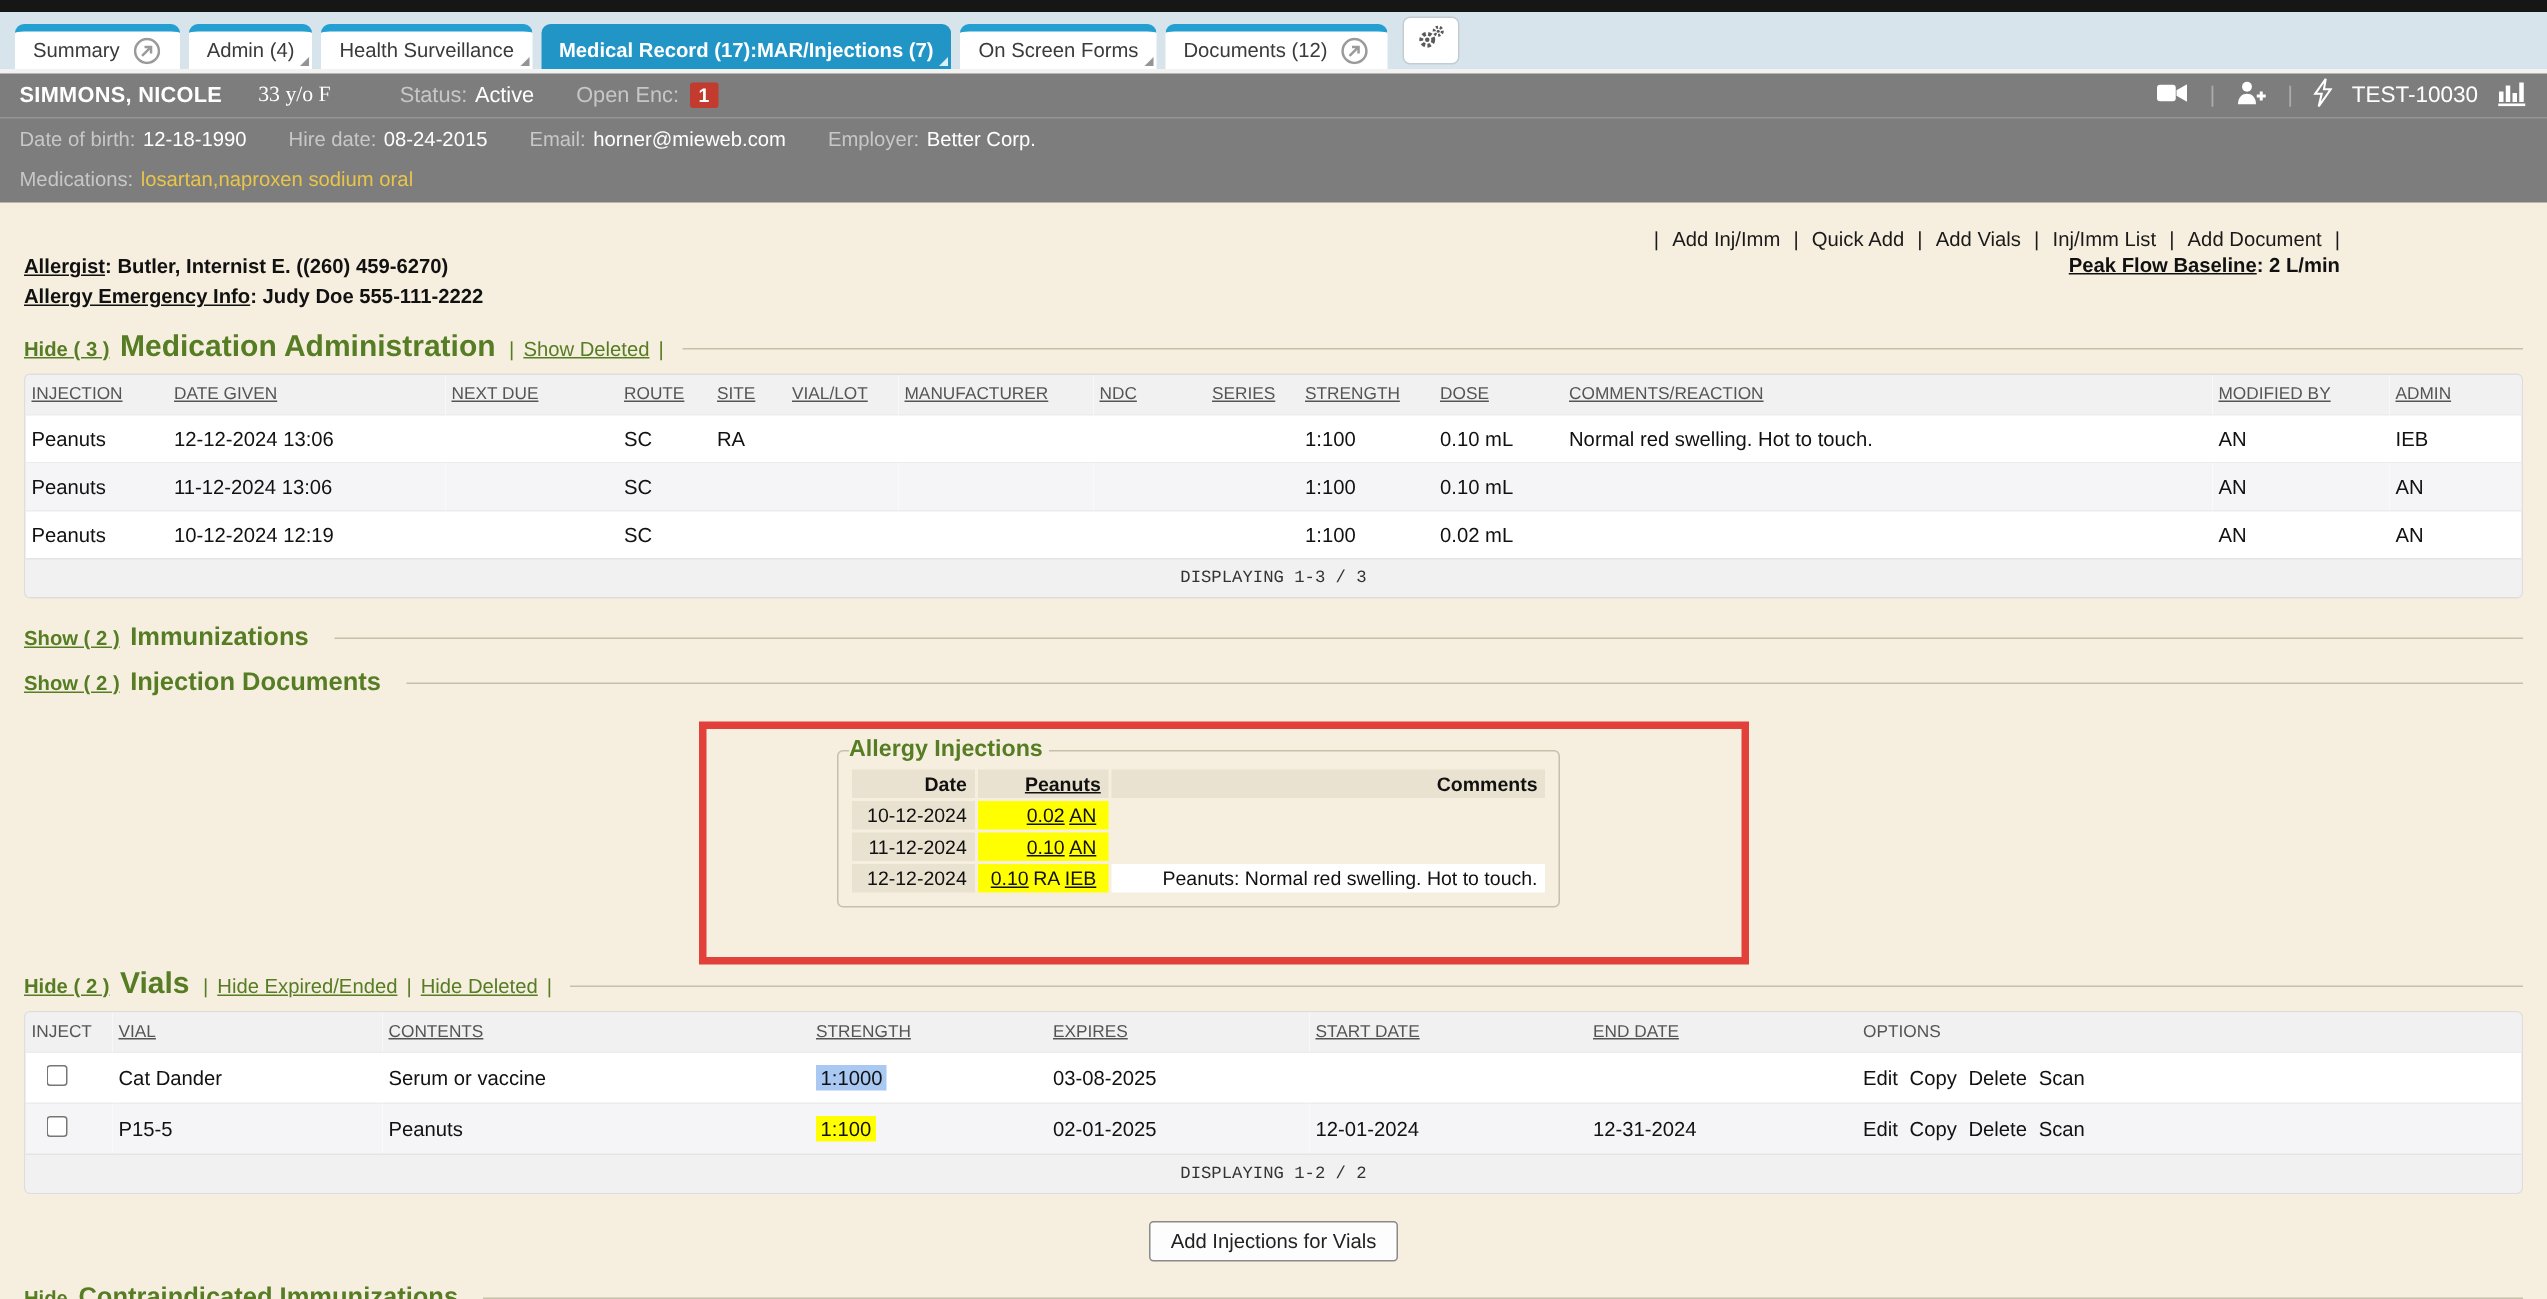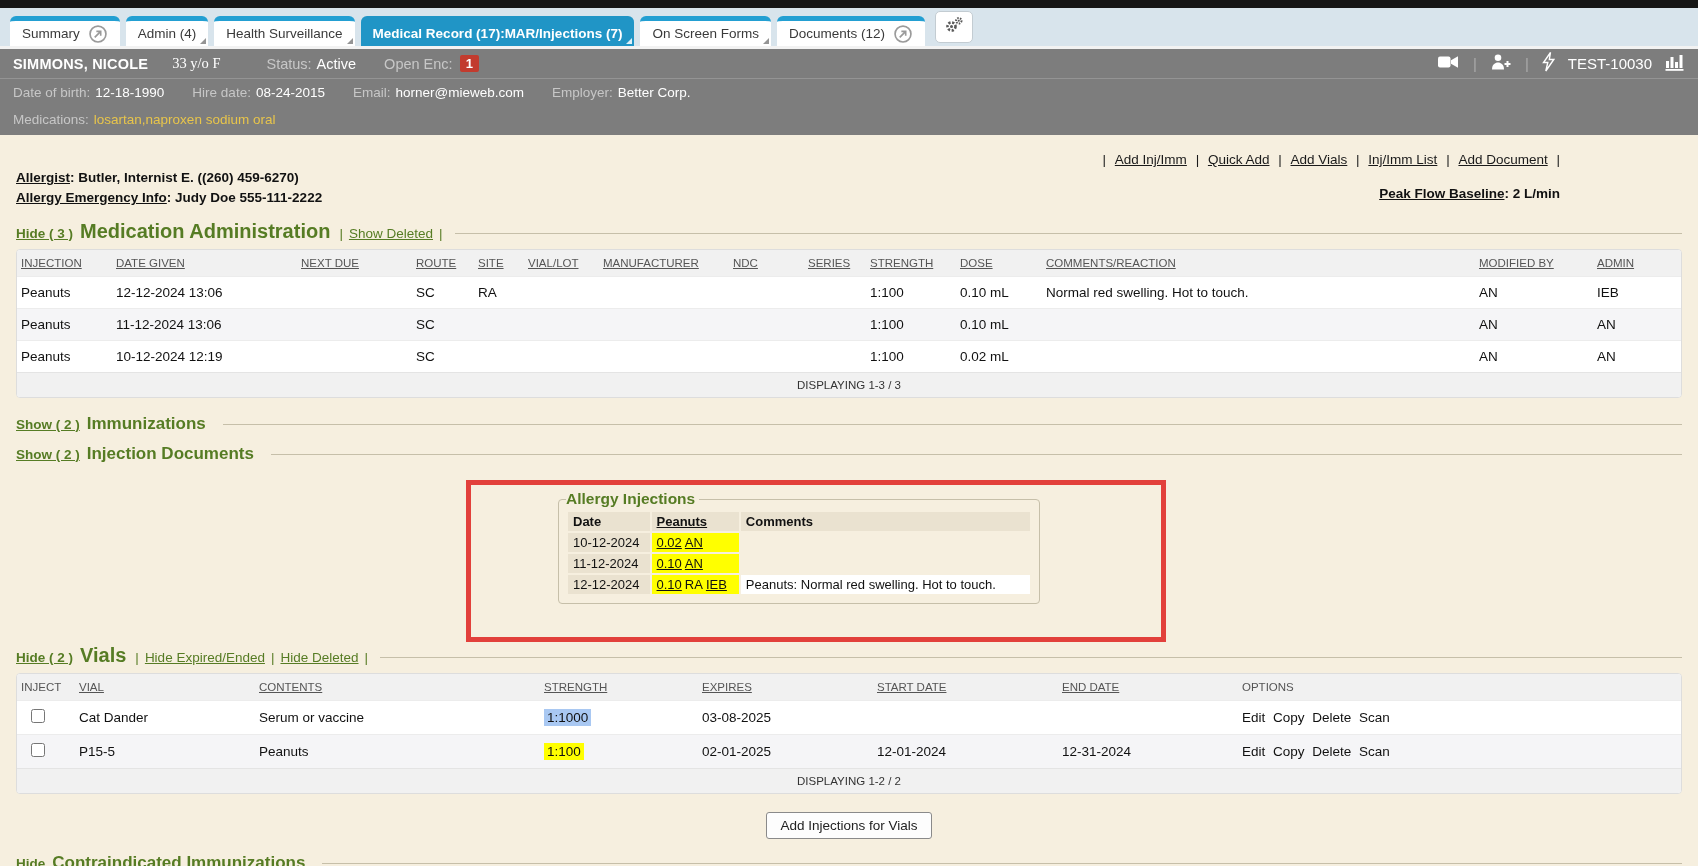--- a/index.html
+++ b/index.html
@@ -30,59 +30,59 @@
   .page{margin-right:46px;font-family:Liberation Serif, serif;}
   .badge{background:#c23b2e;color:#fff;font-weight:bold;font-size:13px;
     padding:1px 6px;border-radius:2px;margin-left:2px;}
   .pright{margin-left:auto;display:flex;align-items:center;gap:13px;}
   .vdiv{color:#aaa;font-size:15px;}
   .pid{font-size:15px;}
   .gold{color:#e8c54b;cursor:pointer;}
   
   .content{padding:0 16px;position:relative;}
   .links-row{margin-top:17px;text-align:right;padding-right:122px;font-size:13.5px;white-space:nowrap;}
-  .links-row a{color:#1a1a1a;text-decoration:underline;margin:0 5px;cursor:pointer;}
+  .links-row a{color:#1a1a1a;margin:0 5px;cursor:pointer;}
   .links-row .sep{color:#1a1a1a;}
   .info-flex{display:flex;justify-content:space-between;margin-top:1px;font-weight:bold;}
   .allergist{font-size:13.5px;line-height:20px;}
   .allergist a{color:#111;text-decoration:underline;cursor:pointer;}
-  .peakflow{padding-right:122px;font-size:13.5px;margin-top:18px;white-space:nowrap;}
+  .peakflow{padding-right:122px;font-size:13.5px;margin-top:1px;white-space:nowrap;}
   .peakflow a{color:#111;text-decoration:underline;cursor:pointer;}
   
   .sec-header{display:flex;align-items:baseline;margin-top:12px;color:#567c24;white-space:nowrap;}
   .sec-toggle{font-weight:bold;text-decoration:underline;font-size:13.5px;color:#567c24;cursor:pointer;margin-right:7px;}
   .sec-title{font-weight:bold;font-size:20px;margin-right:7px;}
   .sec-title.med{font-size:17px;}
   .sec-link{font-size:13.5px;text-decoration:underline;color:#567c24;cursor:pointer;margin:0 4px;}
   .sec-sep{font-size:13.5px;margin:0 2px;}
   .sec-rule{flex:1;border-top:1px solid #c6bfa9;margin-left:10px;transform:translateY(-4px);}
   
   .tablewrap{border:1px solid #ddd;border-radius:4px;overflow:hidden;background:#fff;margin-top:6px;}
   table.datatable{width:100%;border-collapse:collapse;table-layout:fixed;font-size:13.5px;}
   table.datatable thead td{background:#f1f1f1;color:#555;font-size:11.5px;
     padding:7px 4px;white-space:nowrap;overflow:hidden;}
   table.datatable thead td span{text-decoration:underline;cursor:pointer;}
   table.datatable thead td span.nosort{text-decoration:none;cursor:default;}
   table.datatable tbody td{padding:8px 4px;white-space:nowrap;overflow:hidden;}
   table.datatable tbody tr{border-top:1px solid #ececec;}
   table.datatable tbody tr.alt{background:#f5f5f7;}
   .dt-footer{background:#f1f1f1;border-top:1px solid #e4e4e4;text-align:center;
-    font-size:11.5px;color:#333;padding:6px 0;}
+    font-size:11.5px;color:#333;padding:6px 0;font-family:Liberation Mono, monospace;}
   .hl-yellow{background:#ffff00;padding:1px 3px;}
   .hl-blue{background:#a9c8f2;padding:1px 3px;}
   input[type=checkbox]{width:14px;height:14px;margin:0 0 0 10px;}
   .optlink{margin-right:4px;cursor:pointer;}
   
   .allergy-zone{position:relative;height:172px;margin-top:8px;}
   .red-box{position:absolute;left:450px;top:8px;width:690px;height:152px;
     border:5px solid #e2403b;background:transparent;}
   .allergy-fieldset{position:absolute;left:540px;top:18px;width:466px;
     border:1px solid #c6bfa9;border-radius:4px;padding:2px 7px 7px 7px;background:transparent;}
   .allergy-fieldset legend{color:#567c24;font-weight:bold;font-size:15.5px;padding:0 4px 0 0;}
-  table.atable{border-collapse:separate;border-spacing:2px 2px;font-size:13px;}
+  table.atable{border-collapse:separate;border-spacing:2px 2px;font-size:13px;text-align:right;}
   table.atable td{padding:2px 5px;white-space:nowrap;}
   .acell-date{background:#eae2d0;}
   .acell-head{background:#eae2d0;font-weight:bold;}
   .acell-dose{background:#ffff00;}
   .acell-dose a{color:#111;text-decoration:underline;cursor:pointer;margin-right:3px;}
   .acell-dose .plain{margin-right:3px;}
   .acell-comment.white{background:#fff;}
   .peanuts-head a{color:#111;text-decoration:underline;cursor:pointer;}
   
   .btn-row{text-align:center;margin-top:18px;}

